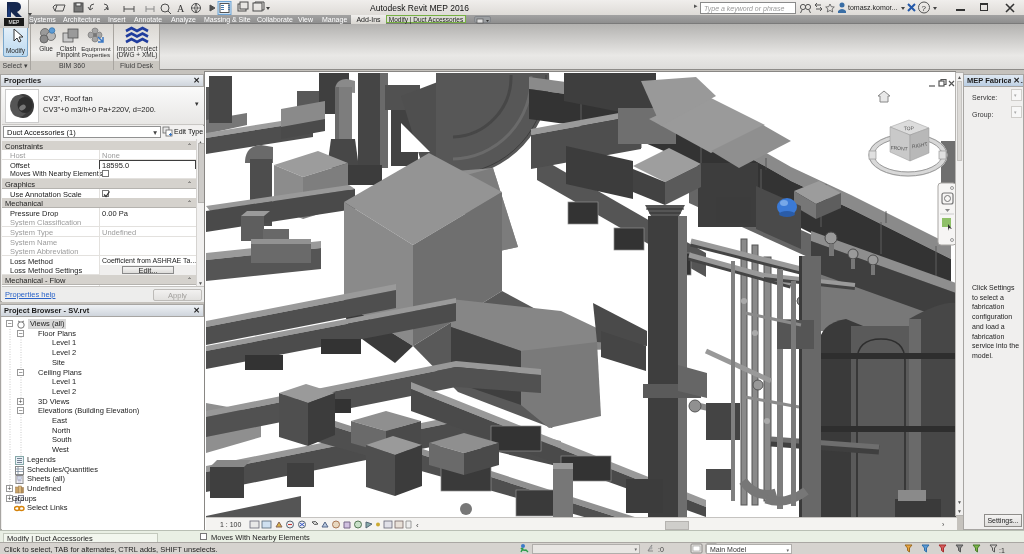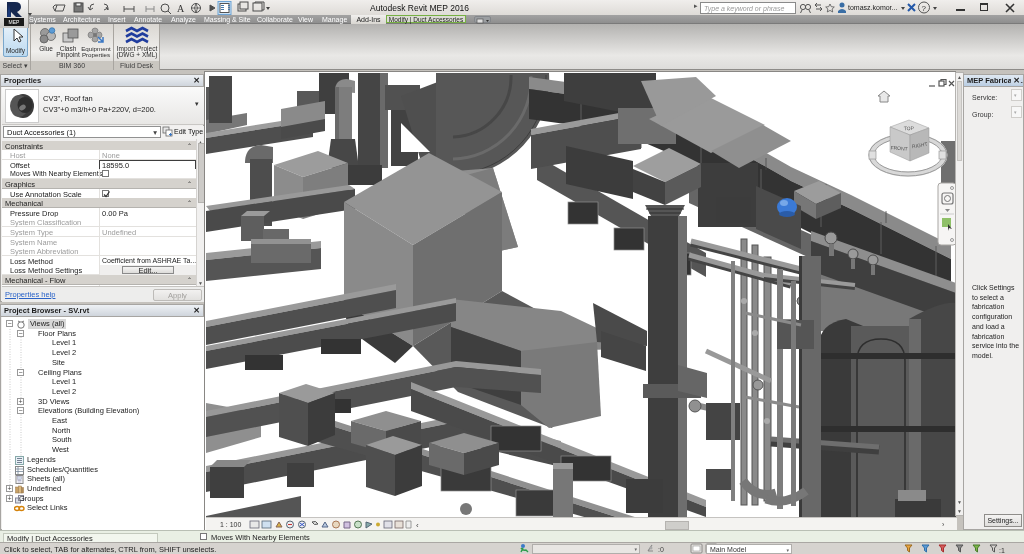--- a/index.html
+++ b/index.html
@@ -341,21 +341,21 @@
           <rect x="0.5" y="2" width="3" height="6" fill="#c8a165" stroke="#96754a" stroke-width="0.5"></rect>
           <rect x="3.5" y="1" width="3" height="7" fill="#dbb87e" stroke="#96754a" stroke-width="0.5"></rect>
           <rect x="6.5" y="2.5" width="2" height="5.5" fill="#b58d55" stroke="#96754a" stroke-width="0.5"></rect>
         </svg>
       <div class="titem" style="left:25px;top:166.9px;">Undefined</div>
       <div class="ebox" style="left:4px;top:177.6px;">+</div>
       <svg class="abs" width="9" height="9" style="left:13px;top:177.6px">
           <rect x="0.5" y="3" width="5" height="5" fill="#d6dde6" stroke="#889"></rect>
           <rect x="3.5" y="0.5" width="5" height="5" fill="#eef1f5" stroke="#889"></rect>
         </svg>
-      <div class="titem" style="left:17px;top:176.6px;">Groups</div>
+      <div class="titem" style="left:10px;top:176.6px;">Groups</div>
       <svg class="abs" width="11" height="9" style="left:12px;top:187.3px">
           <ellipse cx="3" cy="4.5" rx="2.5" ry="2" fill="none" stroke="#d4820a" stroke-width="1.4"></ellipse>
           <ellipse cx="7.5" cy="4.5" rx="2.5" ry="2" fill="none" stroke="#d4820a" stroke-width="1.4"></ellipse>
         </svg>
       <div class="titem" style="left:25px;top:186.3px;">Select Links</div>
       </div>
   </div>
   </div>
 
   <div id="viewport" class="abs" style="left:204px;top:71px;width:752px;height:459px;background:#fff;border-top:1px solid #898784;border-left:1px solid #898784;">
@@ -1203,21 +1203,21 @@
     <div class="abs" style="left:8px;top:208px;width:50px;font-size:7px;color:#222;line-height:9.7px;">Click Settings to select a fabrication configuration and load a fabrication service into the model.</div>
     <div class="abs" style="left:20px;top:439px;width:38px;height:13px;background:linear-gradient(#f4f3f2,#e0dfdd);border:1px solid #8f8d8a;font-size:7px;text-align:center;line-height:12px;color:#222;">Settings...</div>
   </div>
 
   <div id="status1" class="abs">
     <div class="abs" style="left:3px;top:1.5px;width:155px;height:10px;background:#f2f6ee;border:1px solid #c3c9bd;font-size:7.5px;line-height:9px;padding-left:3px;">Modify | Duct Accessories</div>
     <div class="abs" style="left:200px;top:2px;width:7px;height:7px;border:1px solid #777;background:#fff;"></div>
     <div class="abs" style="left:211px;top:2px;">Moves With Nearby Elements</div>
   </div>
   <div id="status2" class="abs">
-    <div class="abs" style="left:4px;top:2px;">Click to select, TAB for alternates, CTRL from, SHIFT unselects.</div>
+    <div class="abs" style="left:4px;top:2px;">Click to select, TAB for alternates, CTRL adds, SHIFT unselects.</div>
     <svg class="abs" width="12" height="11" style="left:518px;top:0">
       <circle cx="5" cy="3" r="2" fill="#3a7ac8"></circle>
       <path d="M3 5 q2 3 5 2 l2 2 M5 5 l-2 4" stroke="#2c9c4a" stroke-width="1.4" fill="none"></path>
     </svg>
     <div class="abs" style="left:532px;top:1px;width:108px;height:10px;background:#e8e6e3;border:1px solid #b0aeab;">
       <span style="position:absolute;right:2px;top:1px;font-size:5px;color:#666;">▾</span>
     </div>
     <svg class="abs" width="40" height="11" style="left:645px;top:0">
       <path d="M3 8 l4 -6 M3 8 l5 0" stroke="#888" stroke-width="1.2"></path>
       <circle cx="6" cy="5" r="1.5" fill="#aaa"></circle>

